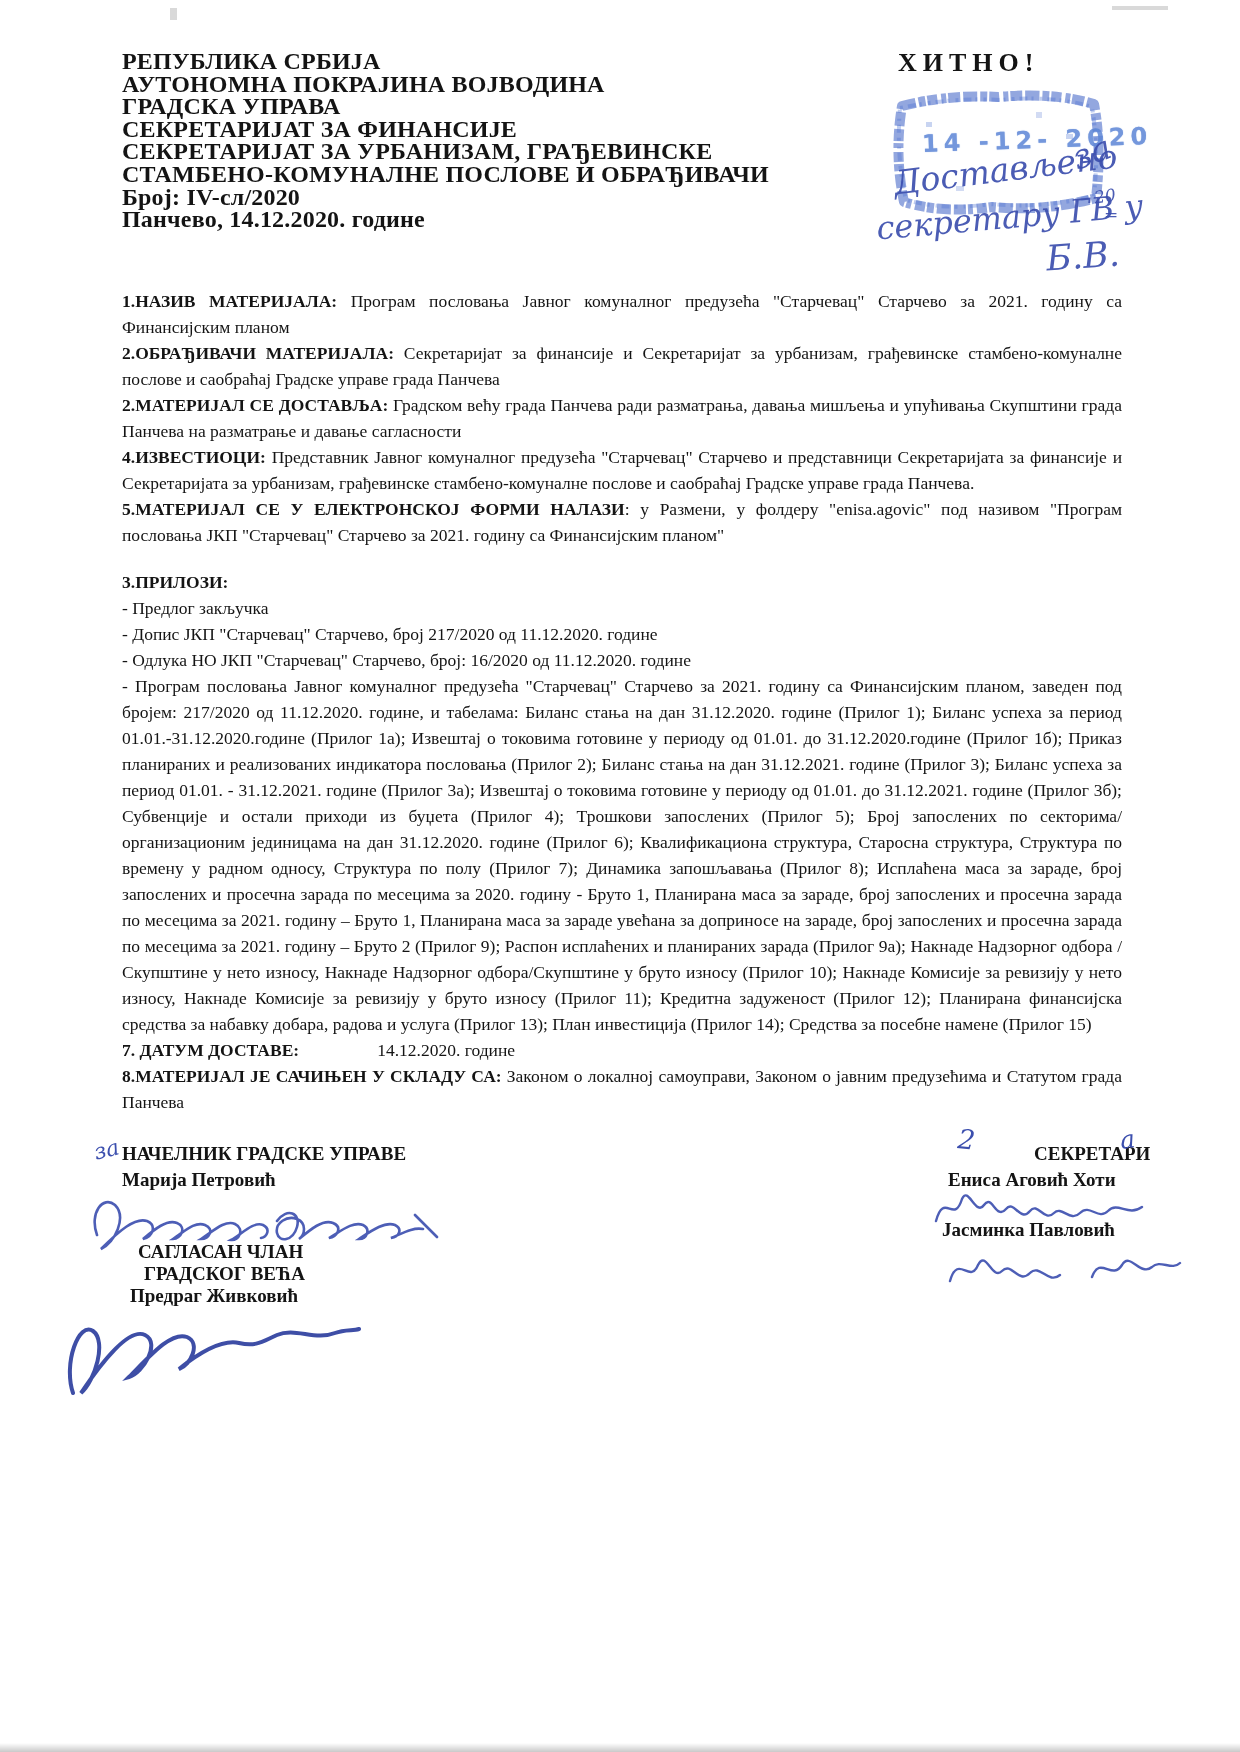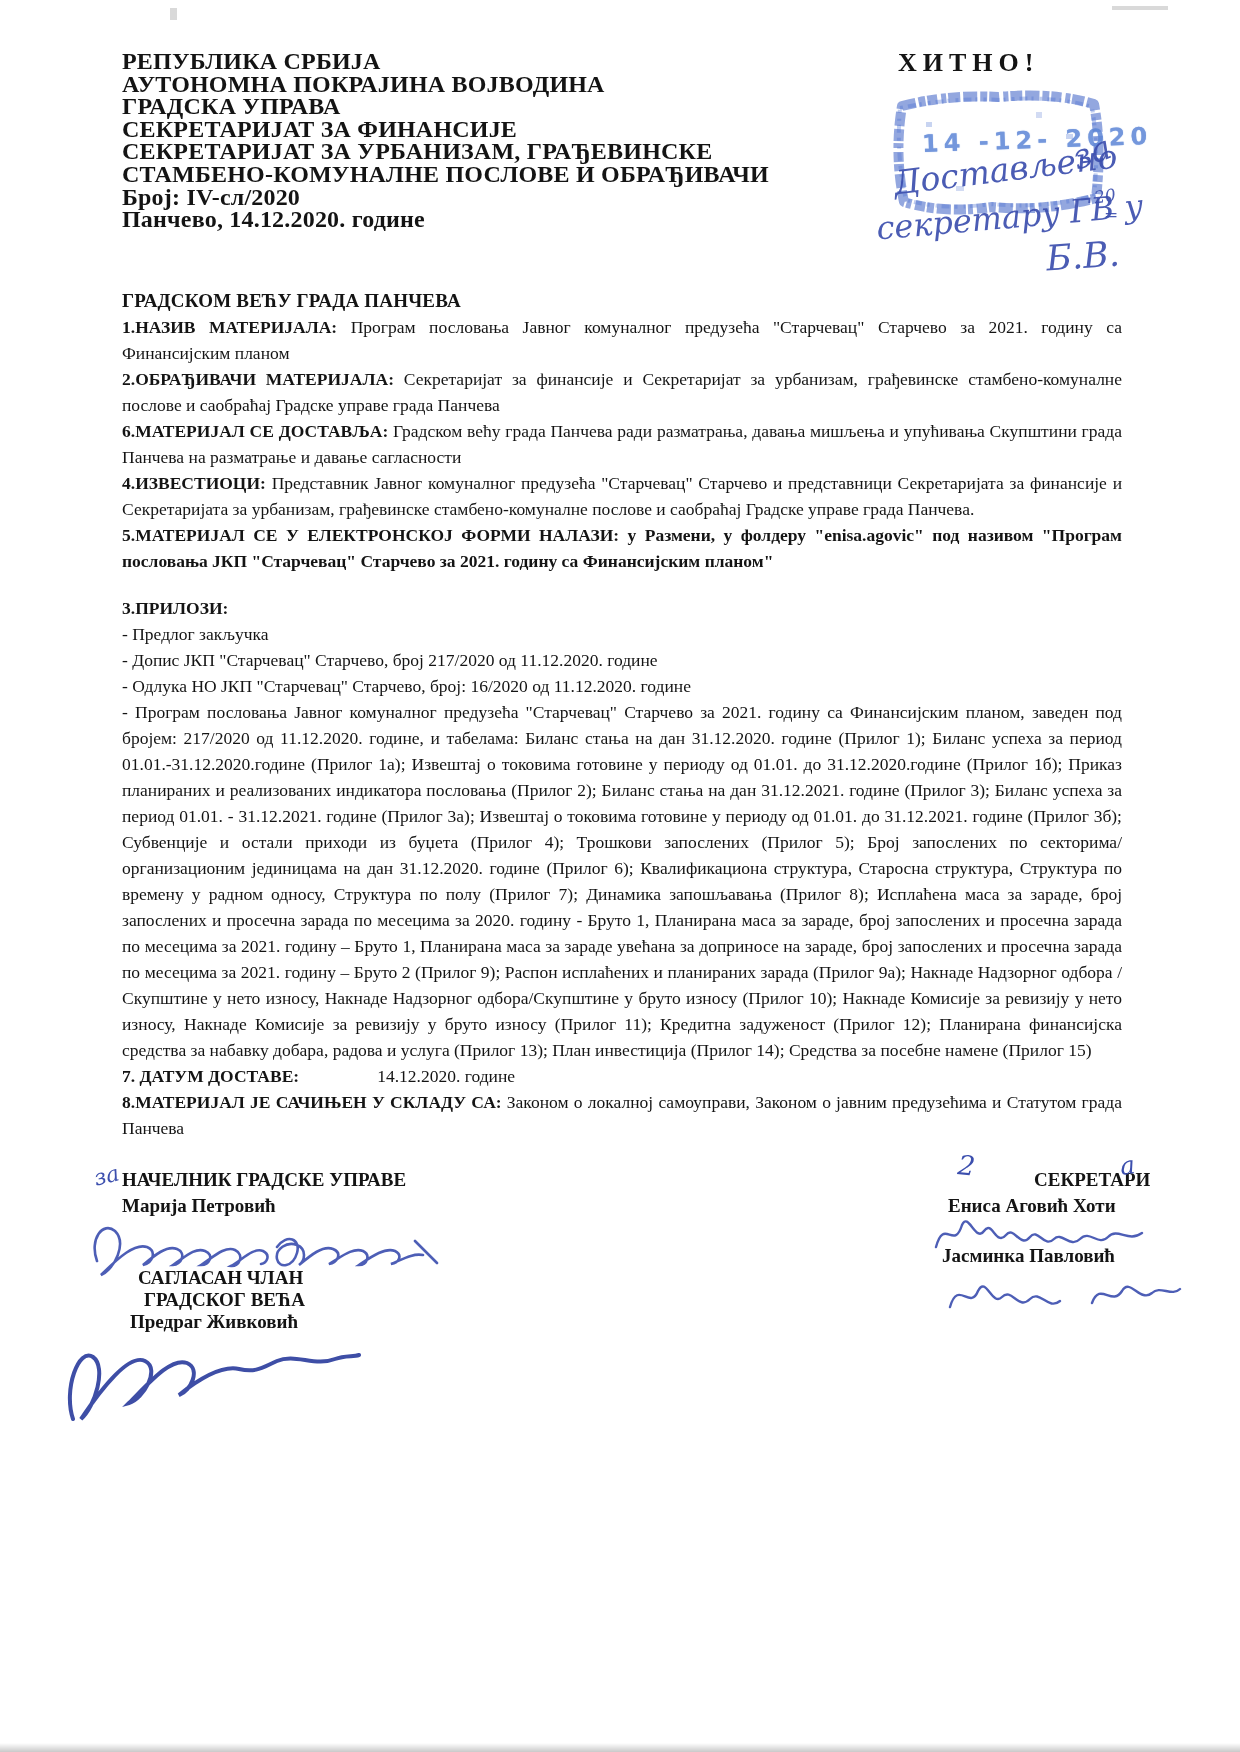--- a/index.html
+++ b/index.html
@@ -42,21 +42,21 @@
   .hw-note2{left:876px;top:198px;font-size:32px;transform:rotate(-5deg);}
   .hw-initials{left:1046px;top:236px;font-size:35px;transform:rotate(-4deg);}
   
   .bodycol{position:absolute;left:122px;top:288px;width:1000px;font-size:17.5px;line-height:26px;}
   .addressee{font-weight:bold;font-size:19px;letter-spacing:.2px;}
   p.sec{margin:0;text-align:justify;}
   .mt-s1{margin-top:66px;}
   .mt-s2{margin-top:23px;}
   .mt-s3{margin-top:29px;}
   .mt-s4{margin-top:22px;}
-  .mt-s5{margin-top:17px;font-weight:bold;}
+  .mt-s5{margin-top:17px;}
   .mt-att{margin-top:21px;}
   .att-item{margin:0;text-align:left;}
   .mt-s7{margin-top:22px;}
   .mt-s8{margin-top:22px;}
   .delivery-value{padding-left:78px;}
   
   .sigzone{position:relative;margin-top:20px;height:310px;font-size:19px;}
   .sigzone .b{font-weight:bold;white-space:nowrap;position:absolute;}
   .sig-svg{position:absolute;}
   .hw2{position:absolute;color:#3c4fae;font-family:"DejaVu Serif",serif;font-style:italic;white-space:nowrap;}
@@ -98,27 +98,26 @@
 
   <div class="hand hw-note1">Достављено</div>
   <div class="hand hw-mark1">за</div>
   <div class="hand hw-mark2">20</div>
   <div class="hand hw-mark3">=</div>
   <div class="hand hw-note2">секретару ГВ у</div>
   <div class="hand hw-initials">Б.В.</div>
 
   <div class="bodycol">
 
-    <div class="addressee">ГРАДСКОМ ВЕЋУ ГРАДА ПАНЧЕВА</div>
 
     <p class="sec mt-s1"><b>1.НАЗИВ МАТЕРИЈАЛА: </b><span>Програм пословања Јавног комуналног предузећа "Старчевац" Старчево за 2021. годину са Финансијским планом</span></p>
 
     <p class="sec mt-s2"><b>2.ОБРАЂИВАЧИ МАТЕРИЈАЛА: </b><span>Секретаријат за финансије и Секретаријат за урбанизам, грађевинске стамбено-комуналне послове и саобраћај Градске управе града Панчева</span></p>
 
-    <p class="sec mt-s3"><b>6.МАТЕРИЈАЛ СЕ ДОСТАВЉА: </b><span>Градском већу града Панчева ради разматрања, давања мишљења и упућивања Скупштини града Панчева на разматрање и давање сагласности</span></p>
+    <p class="sec mt-s3"><b>2.МАТЕРИЈАЛ СЕ ДОСТАВЉА: </b><span>Градском већу града Панчева ради разматрања, давања мишљења и упућивања Скупштини града Панчева на разматрање и давање сагласности</span></p>
 
     <p class="sec mt-s4"><b>4.ИЗВЕСТИОЦИ: </b><span>Представник Јавног комуналног предузећа "Старчевац" Старчево и представници Секретаријата за финансије и Секретаријата за урбанизам, грађевинске стамбено-комуналне послове и саобраћај Градске управе града Панчева.</span></p>
 
     <p class="sec mt-s5"><b>5.МАТЕРИЈАЛ СЕ У ЕЛЕКТРОНСКОЈ ФОРМИ НАЛАЗИ</b><span>: у Размени, у фолдеру "enisa.agovic" под називом "Програм пословања ЈКП "Старчевац" Старчево за 2021. годину са Финансијским планом"</span></p>
 
     <div class="mt-att">
       <p class="sec"><b>3.ПРИЛОЗИ:</b></p>
       <p class="att-item">- Предлог закључка</p>
       <p class="att-item">- Допис ЈКП "Старчевац" Старчево, број 217/2020 од 11.12.2020. године</p>
       <p class="att-item">- Одлука НО ЈКП "Старчевац" Старчево, број: 16/2020 од 11.12.2020. године</p>

